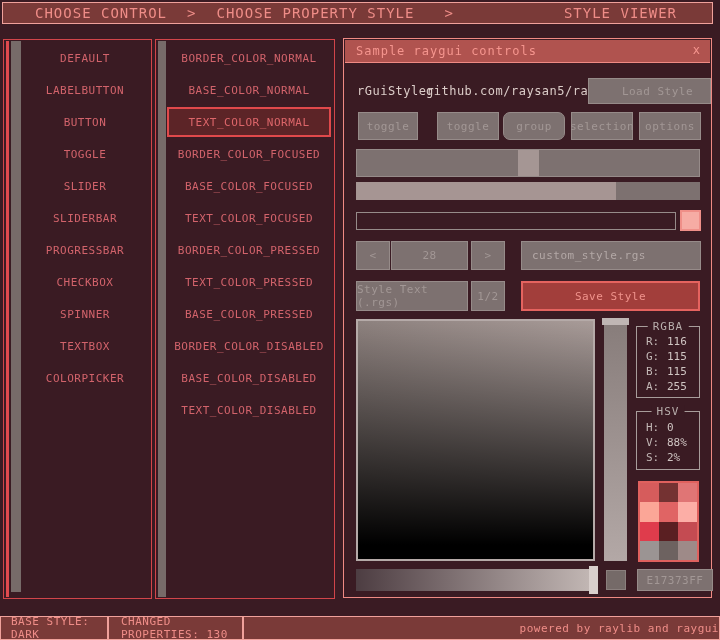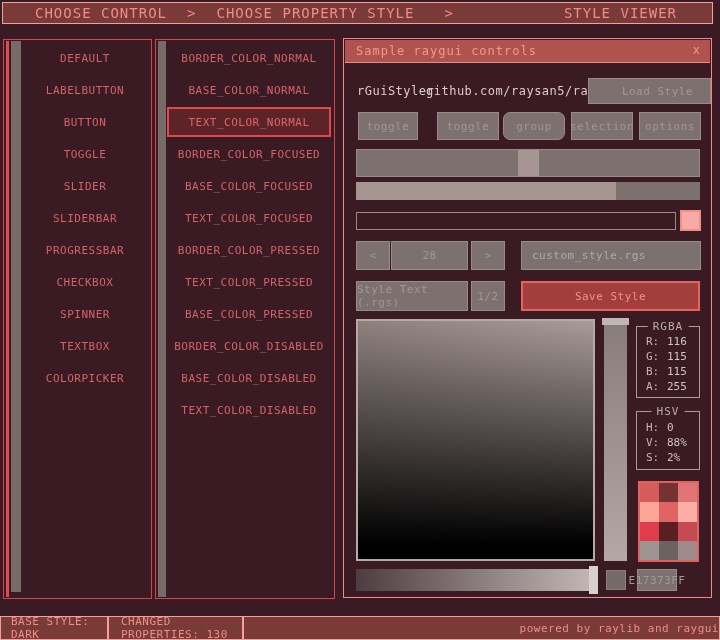--- a/index.html
+++ b/index.html
@@ -140,21 +140,21 @@
   .swatches {
     left:294px; top:442px; width:61px; height:81px;
     border:2px solid var(--swatch-border);
     display:grid; grid-template-columns:repeat(3,1fr); grid-template-rows:repeat(4,1fr);
   }
   .swatch { width:100%; height:100%; cursor:default; }
 
   .alpha-bar { left:12px; top:530px; width:237px; height:22px; background:linear-gradient(to right,#4d3d42,#c3b8b5); }
   .alpha-handle { left:245px; top:527px; width:9px; height:28px; background:#d9cfcc; }
   .small-square { left:262px; top:531px; width:20px; height:20px; background:#756a68; border:1px solid #8a7f7d; }
-  .hex-box { left:293px; top:530px; width:40px; height:22px; font-size:11px; }
+  .hex-box { left:293px; top:530px; width:76px; height:22px; font-size:11px; }
 
   
   .status-seg {
     top:616px; height:24px;
     background: var(--bar-bg); border:1px solid var(--bar-border);
     color: var(--bar-text); font-size:11px; letter-spacing:0.5px;
     display:flex; align-items:center;
   }
   .seg1 { left:0; width:108px; padding-left:10px; }
   .seg2 { left:108px; width:135px; padding-left:12px; }

